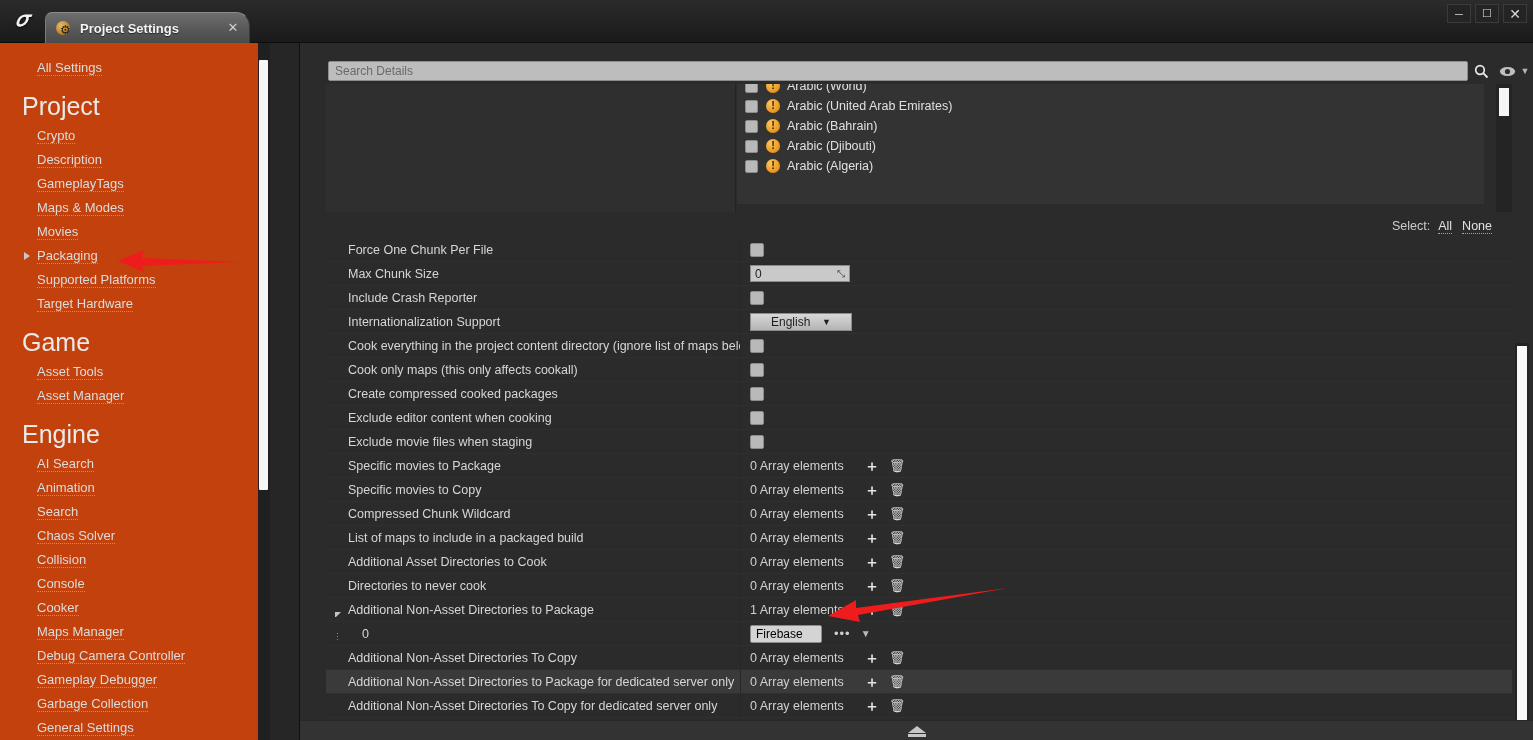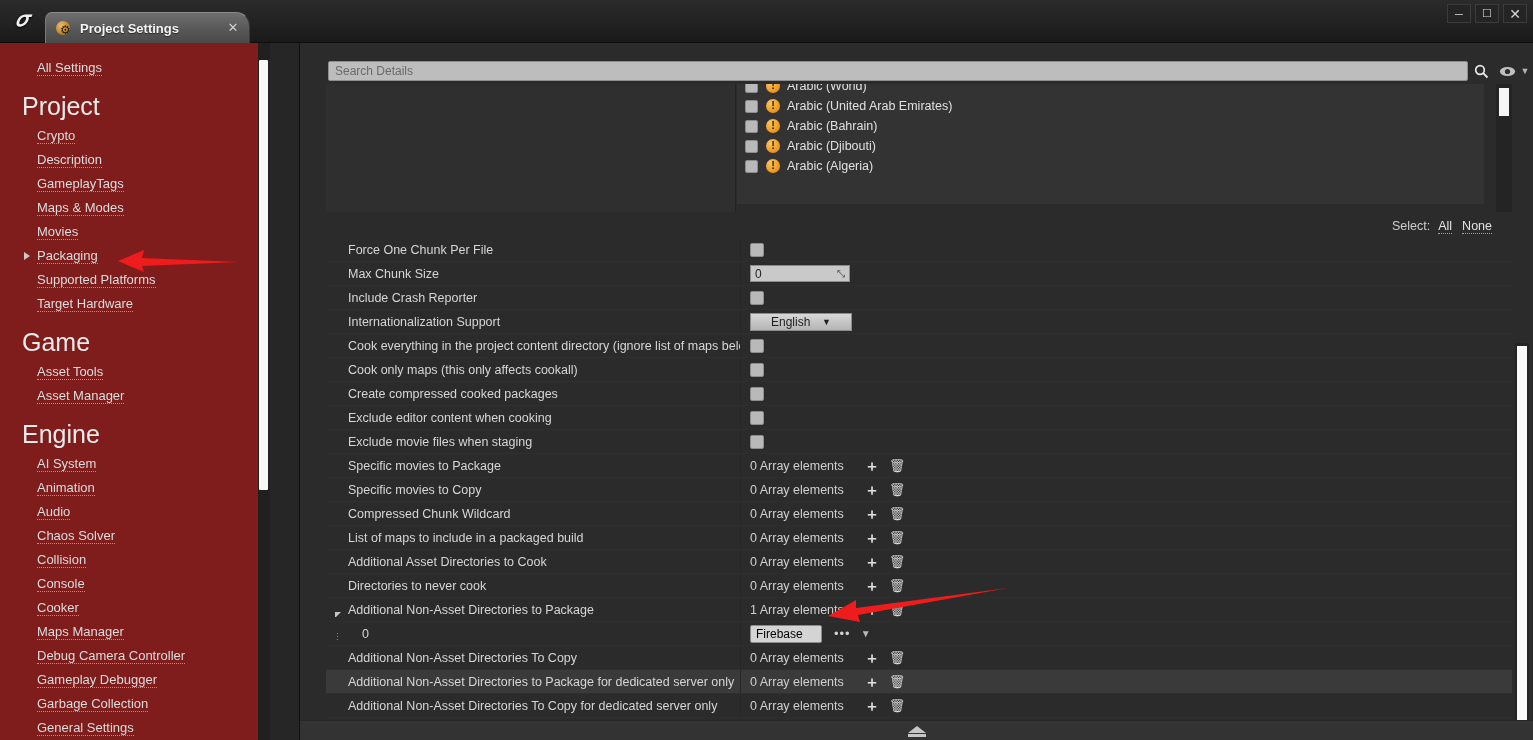--- a/index.html
+++ b/index.html
@@ -55,21 +55,21 @@
   .winbtn {
     width: 24px; height: 19px; color: #d8d8d8; font-size: 11px;
     display: flex; align-items: center; justify-content: center;
     background: #242424; border: 1px solid #3b3b3b;
   }
   .winbtn.close { font-size: 14px; }
 
   
   .sidebar {
     position: absolute; left: 0; top: 43px; width: 258px; height: 697px;
-    background: #7f1d1d; overflow: hidden;
+    background: #c2410c; overflow: hidden;
   }
   .side-scroll-track {
     position: absolute; left: 258px; top: 43px; width: 12px; height: 697px;
     background: #202020;
   }
   .side-scroll-thumb {
     position: absolute; left: 259px; top: 60px; width: 9px; height: 430px;
     background: #f6f6f6; border-radius: 1px;
   }
   .side-item {
@@ -297,27 +297,27 @@
         </div>
         <div class="side-head">Game</div>
         <div class="side-item">
           <span class="lbl">Asset Tools</span>
         </div>
         <div class="side-item">
           <span class="lbl">Asset Manager</span>
         </div>
         <div class="side-head">Engine</div>
         <div class="side-item">
-          <span class="lbl">AI System</span>
+          <span class="lbl">AI Search</span>
         </div>
         <div class="side-item">
           <span class="lbl">Animation</span>
         </div>
         <div class="side-item">
-          <span class="lbl">Audio</span>
+          <span class="lbl">Search</span>
         </div>
         <div class="side-item">
           <span class="lbl">Chaos Solver</span>
         </div>
         <div class="side-item">
           <span class="lbl">Collision</span>
         </div>
         <div class="side-item">
           <span class="lbl">Console</span>
         </div>

